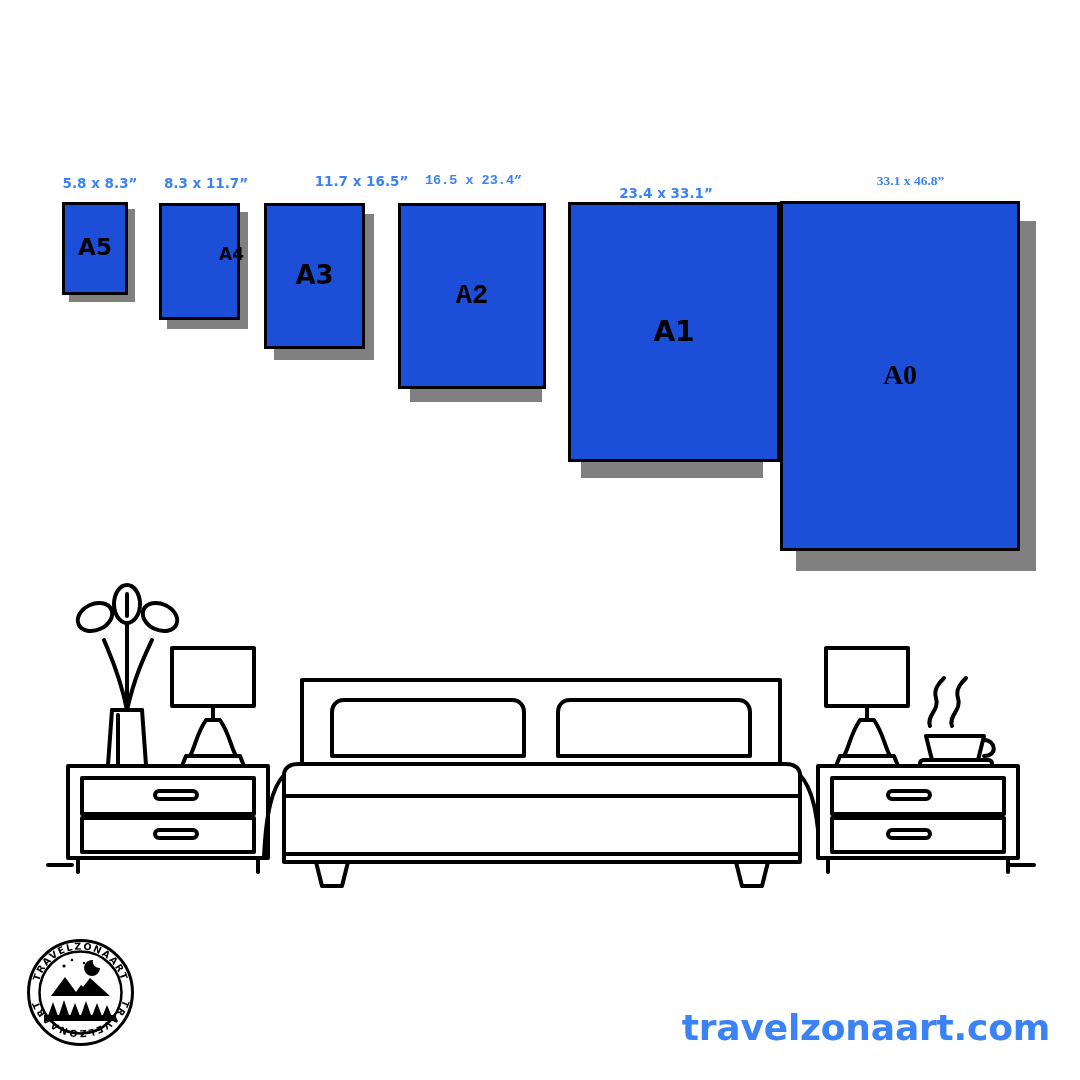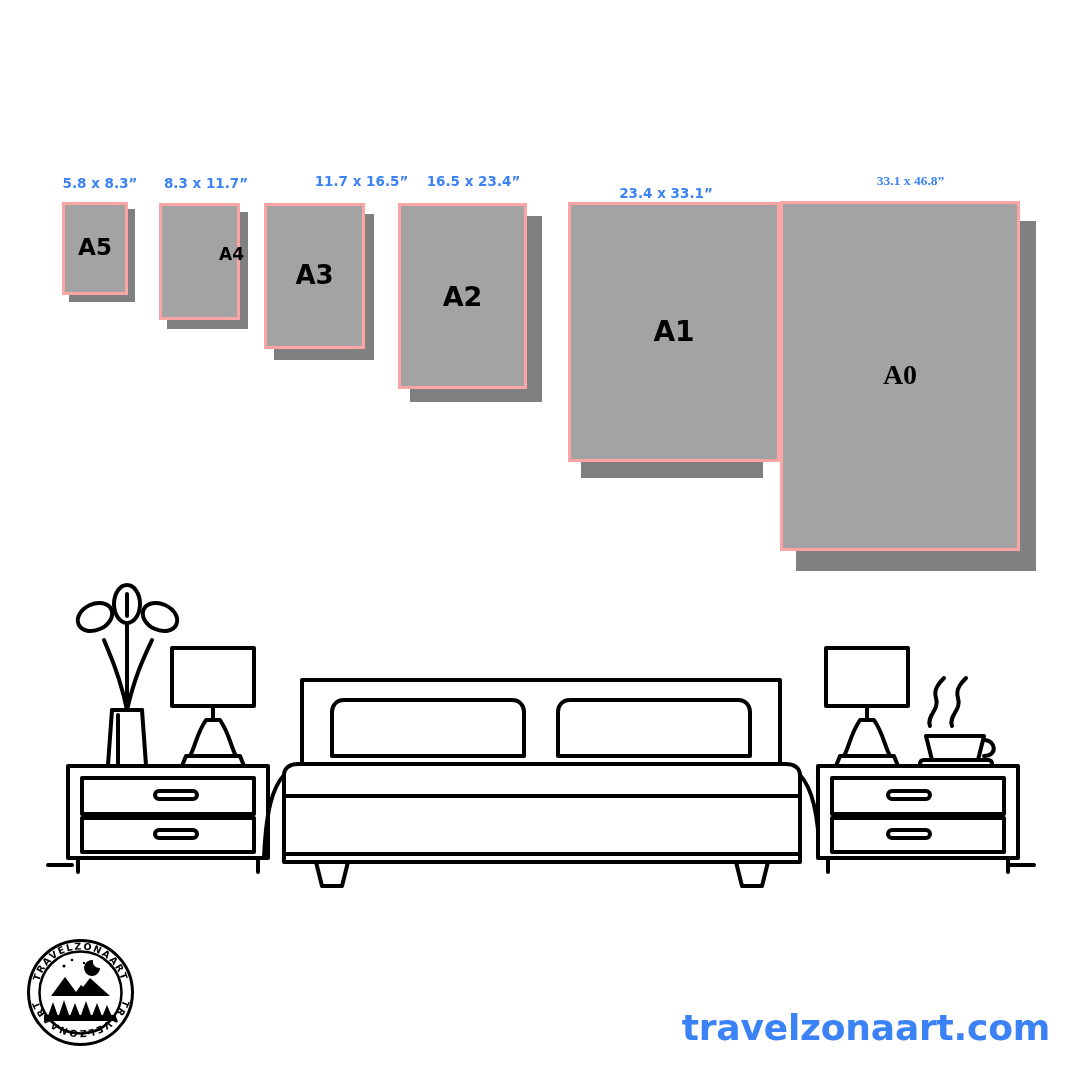--- a/index.html
+++ b/index.html
@@ -52,22 +52,22 @@
     font-size: 13.5px;
     font-weight: 700;
     color: #3b82f6;
   }
   .frame-shadow {
     position: absolute;
     background: #808080;
   }
   .frame-box {
     position: absolute;
-    background: #a3a3a3;
-    border: 3px solid #fca5a5;
+    background: #1d4ed8;
+    border: 3px solid #000000;
     box-sizing: border-box;
   }
   .frame-label {
     position: absolute;
     left: 0;
     width: 100%;
     text-align: center;
     font-size: 24px;
     font-weight: 700;
     color: #000;
@@ -127,24 +127,24 @@
     </div>
 
     <div class="frame-group" style="left:262px; top:173px; width:125px; height:205px;">
       <div class="frame-dim" style="top:0px;margin-left:37px;">11.7 x 16.5”</div>
       <div class="frame-shadow" style="left:12px; top:41px; width:100px; height:146px;"></div>
       <div class="frame-box" style="left:2px; top:30px; width:101px; height:146px;padding-left:9px;">
         <div class="frame-label" style="top:54px; font-size:26px;">A3</div>
       </div>
     </div>
 
-    <div class="frame-group" style="left:396px; top:173px; width:155px; height:250px;">
+    <div class="frame-group" style="left:396px; top:173px; width:155px; height:250px;font-family:Liberation Mono, monospace;">
       <div class="frame-dim" style="top:0px;">16.5 x 23.4”</div>
       <div class="frame-shadow" style="left:14px; top:43px; width:132px; height:186px;"></div>
-      <div class="frame-box" style="left:2px; top:30px; width:129px; height:186px;">
+      <div class="frame-box" style="left:2px; top:30px; width:148px; height:186px;">
         <div class="frame-label" style="top:75px; font-size:27px;">A2</div>
       </div>
     </div>
 
     <div class="frame-group" style="left:566px; top:173px; width:200px; height:325px;">
       <div class="frame-dim" style="top:12px;">23.4 x 33.1”</div>
       <div class="frame-shadow" style="left:15px; top:45px; width:182px; height:260px;"></div>
       <div class="frame-box" style="left:2px; top:29px; width:212px; height:260px;">
         <div class="frame-label" style="top:110px; font-size:28px;">A1</div>
       </div>

